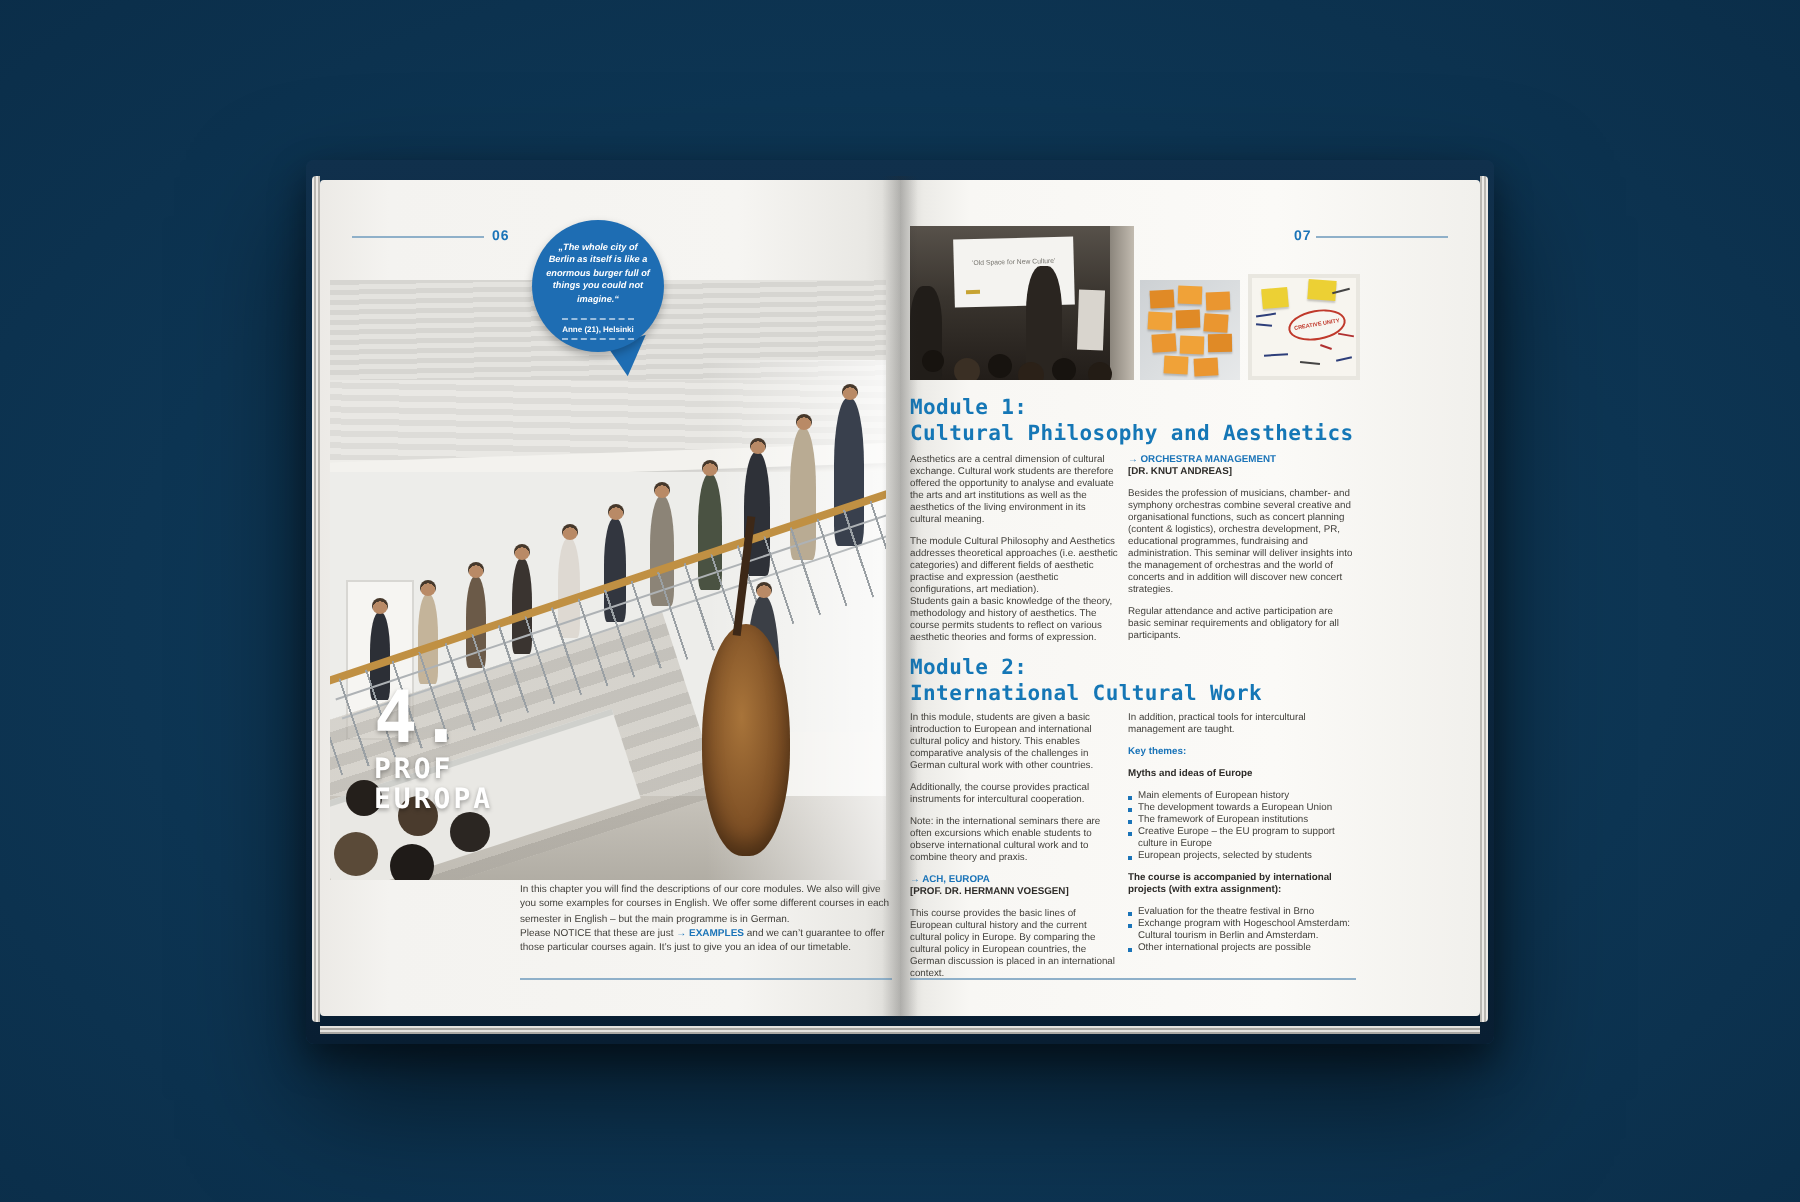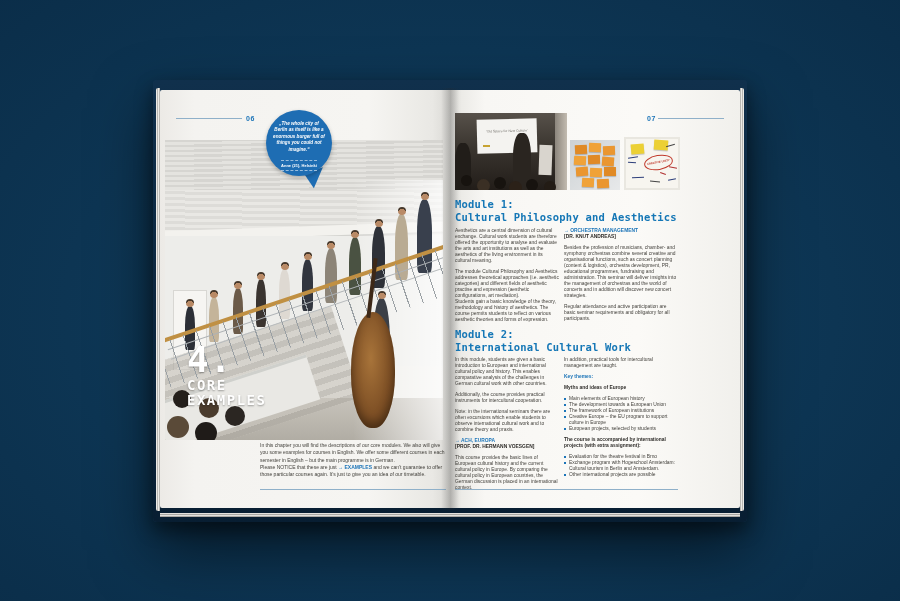--- a/index.html
+++ b/index.html
@@ -131,22 +131,22 @@
         <i class="whitebal"></i>
         <i class="h" style="left:8px;top:250px;width:18px;height:18px;background:#241f1b;"></i>
         <i class="h" style="left:34px;top:258px;width:20px;height:20px;background:#4a3b2d;"></i>
         <i class="h" style="left:60px;top:266px;width:20px;height:20px;background:#2b2622;"></i>
         <i class="h" style="left:2px;top:276px;width:22px;height:22px;background:#5a4a38;"></i>
         <i class="h" style="left:30px;top:282px;width:22px;height:22px;background:#1f1b18;"></i>
         <i class="p" style="left:208px;top:158px;width:17px;height:100px;background:#3b3f46;"></i>
         <i class="bass"></i>
         <div class="chapter">
           <div class="n">4.</div>
-          <div class="t">CORE</div>
-          <div class="t">EXAMPLES</div>
+          <div class="t">PROF</div>
+          <div class="t">EUROPA</div>
         </div>
       </div>
 
       <div class="tail"></div>
       <div class="bubble">
         <span class="q">„The whole city of Berlin as itself is like a enormous burger full of things you could not imagine.“</span>
         <span class="a">Anne (21), Helsinki</span>
       </div>
 
       <div class="intro">

